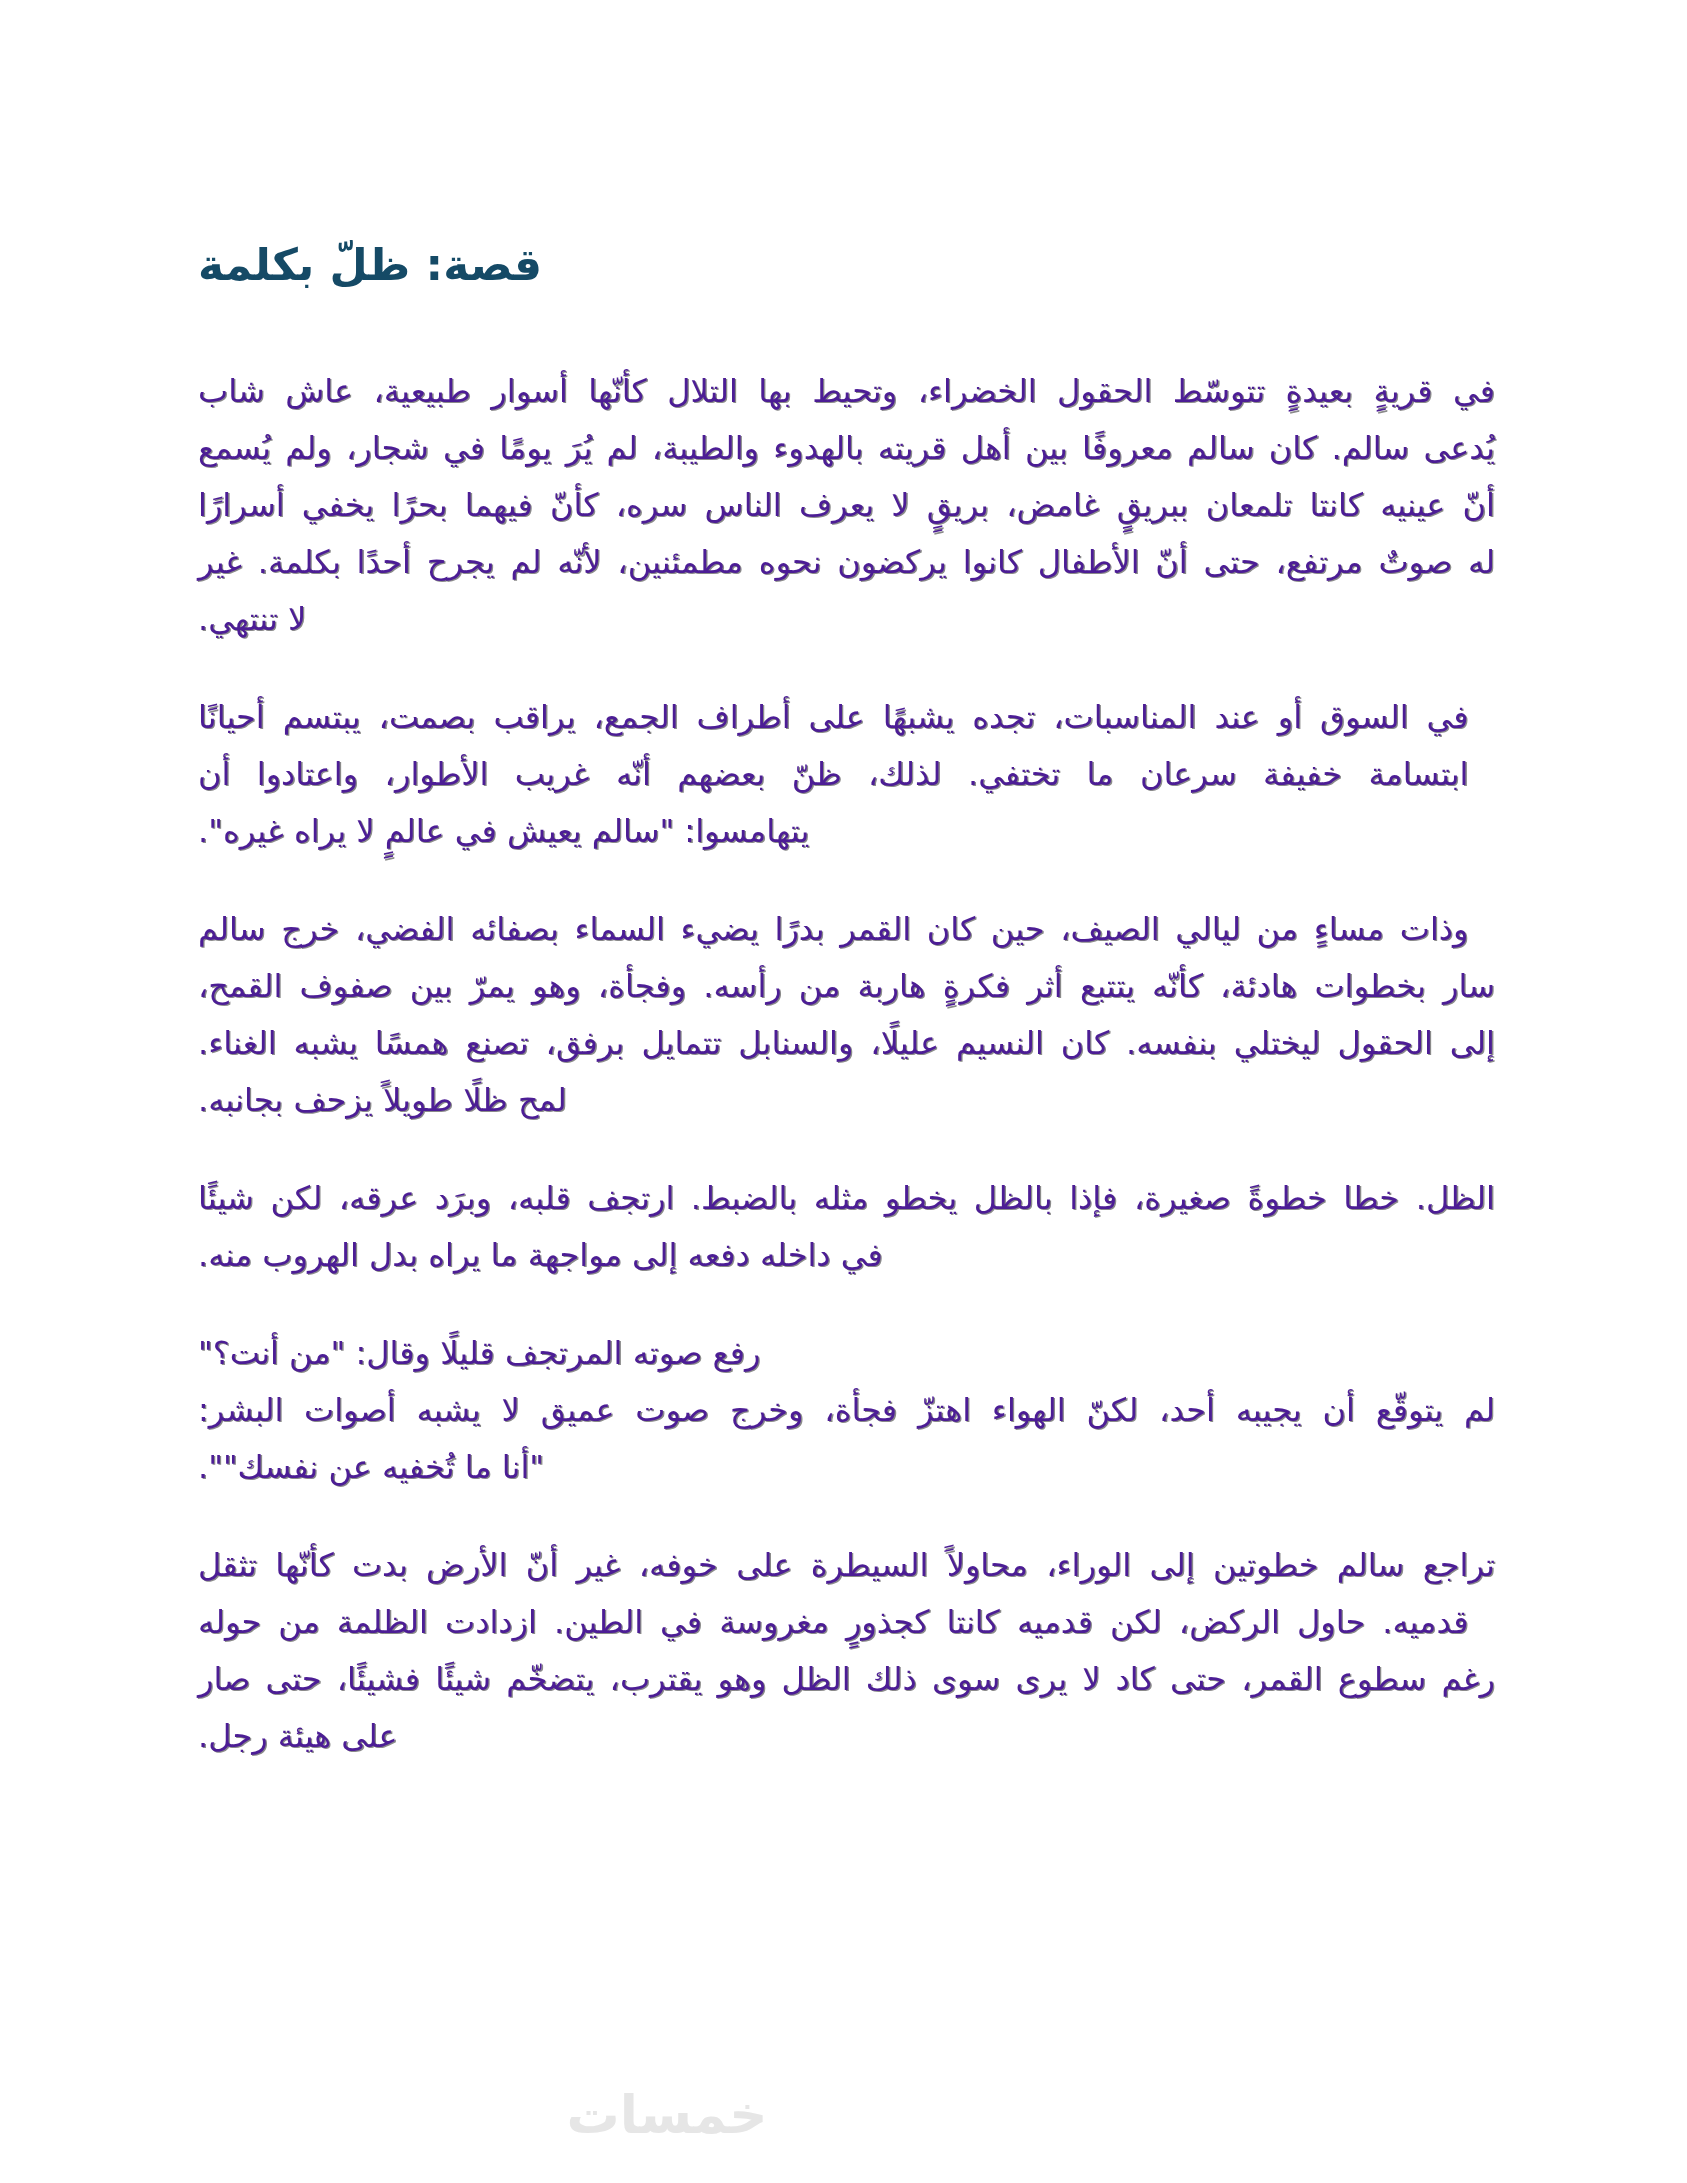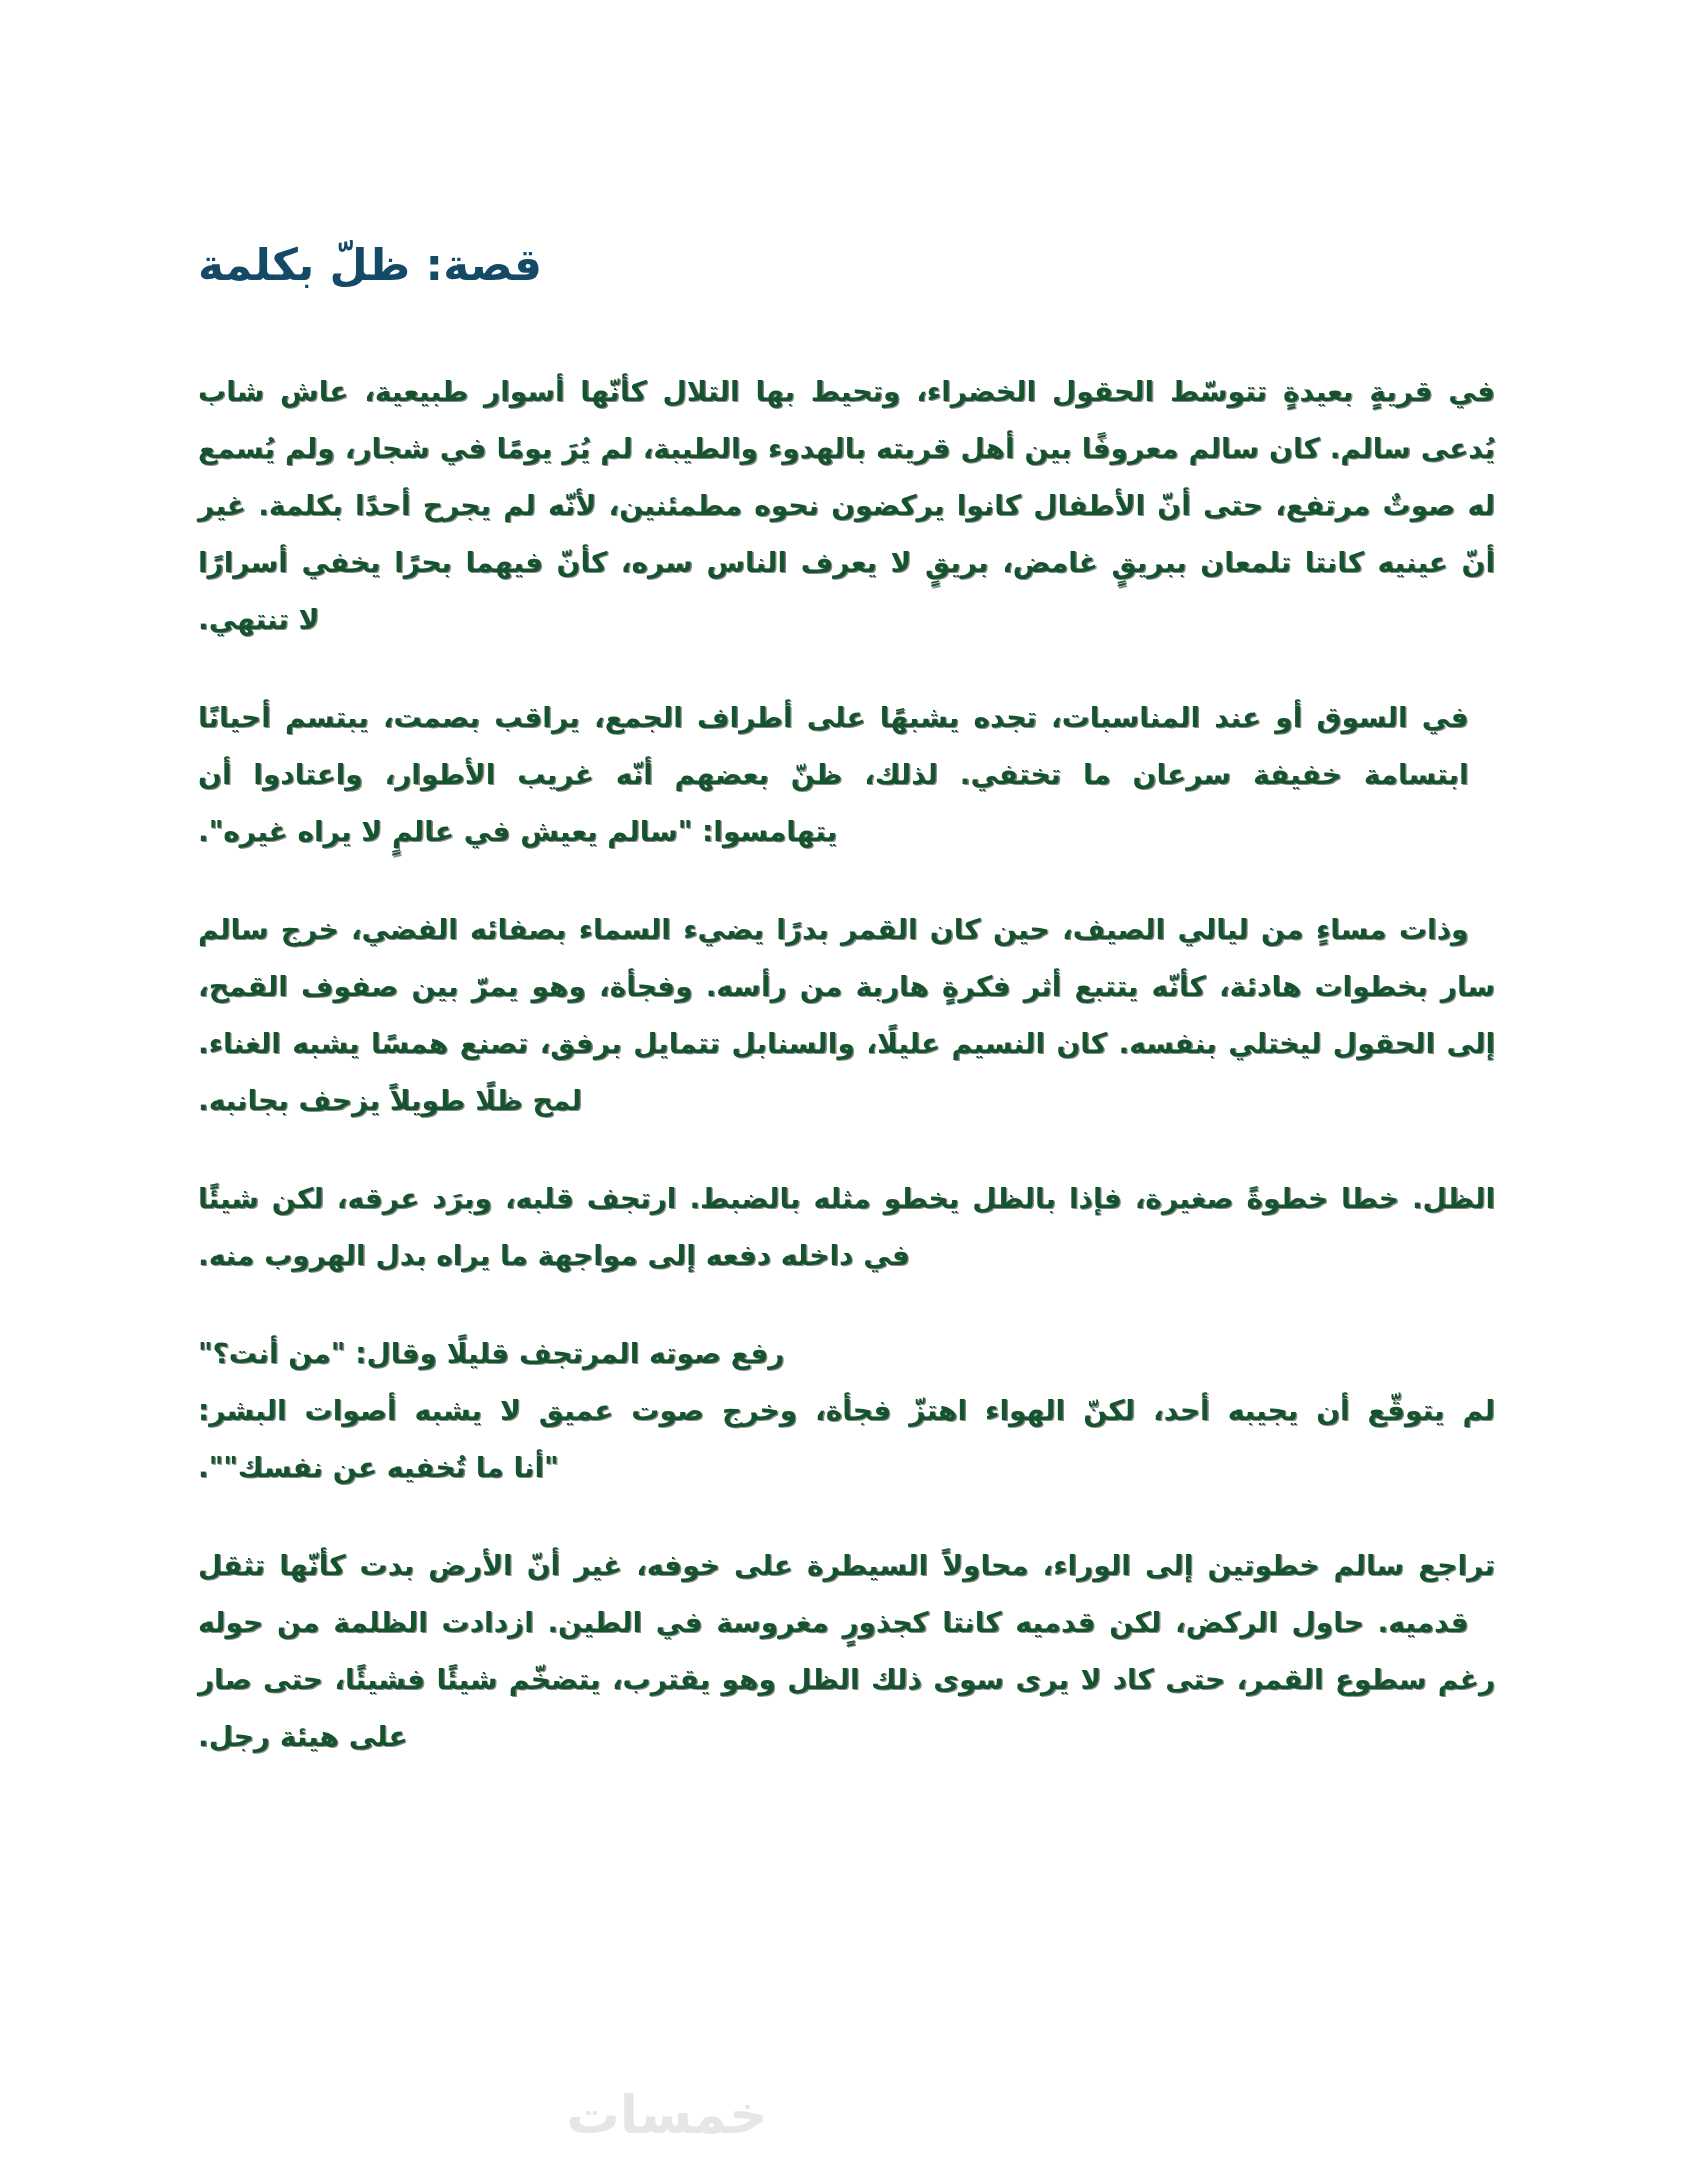--- a/index.html
+++ b/index.html
@@ -16,22 +16,22 @@
     direction: rtl; text-align: left;
     font-weight: bold; font-size: 44px; line-height: 66px;
     color: #154A66; margin: 0;
   }
   .title span { display: inline-block; direction: rtl; }
   .body {
     position: absolute; top: 363px; left: 0; right: 0;
   }
   .para {
     margin: 0 0 41px 0; padding: 0;
-    font-weight: bold; font-size: 28px; line-height: 57px;
-    color: #14532d;
+    font-weight: normal; font-size: 32px; line-height: 57px;
+    color: #4c1d95;
     text-shadow: 1.3px 1.3px 0 #8a8a8a;
     direction: rtl; text-align: justify; text-align-last: right;
   }
   .para .line { display: block; white-space: nowrap; text-align: justify; text-align-last: justify; }
   .para .line.last { text-align-last: left; }
   .para .line.indent-right { padding-right: 26.5px; }
   .watermark {
     position: absolute; top: 2084px; left: 0; width: 1334px;
     text-align: center; direction: rtl;
     font-family: "DejaVu Sans", sans-serif; font-size: 53px; font-weight: bold;
@@ -43,22 +43,22 @@
 
 <div class="page">
   <h1 class="title">
     <span>قصة: ظلّ بكلمة</span>
   </h1>
 
   <div class="body">
     <p class="para">
       <span class="line">في قريةٍ بعيدةٍ تتوسّط الحقول الخضراء، وتحيط بها التلال كأنّها أسوار طبيعية، عاش شاب</span>
       <span class="line">يُدعى سالم. كان سالم معروفًا بين أهل قريته بالهدوء والطيبة، لم يُرَ يومًا في شجار، ولم يُسمع</span>
+      <span class="line">أنّ عينيه كانتا تلمعان ببريقٍ غامض، بريقٍ لا يعرف الناس سره، كأنّ فيهما بحرًا يخفي أسرارًا</span>
       <span class="line">له صوتٌ مرتفع، حتى أنّ الأطفال كانوا يركضون نحوه مطمئنين، لأنّه لم يجرح أحدًا بكلمة. غير</span>
-      <span class="line">أنّ عينيه كانتا تلمعان ببريقٍ غامض، بريقٍ لا يعرف الناس سره، كأنّ فيهما بحرًا يخفي أسرارًا</span>
       <span class="line last">لا تنتهي.</span>
     </p>
 
     <p class="para">
       <span class="line indent-right">في السوق أو عند المناسبات، تجده يشبهًا على أطراف الجمع، يراقب بصمت، يبتسم أحيانًا</span>
       <span class="line indent-right">ابتسامة خفيفة سرعان ما تختفي. لذلك، ظنّ بعضهم أنّه غريب الأطوار، واعتادوا أن</span>
       <span class="line last">يتهامسوا: "سالم يعيش في عالمٍ لا يراه غيره".</span>
     </p>
 
     <p class="para">

